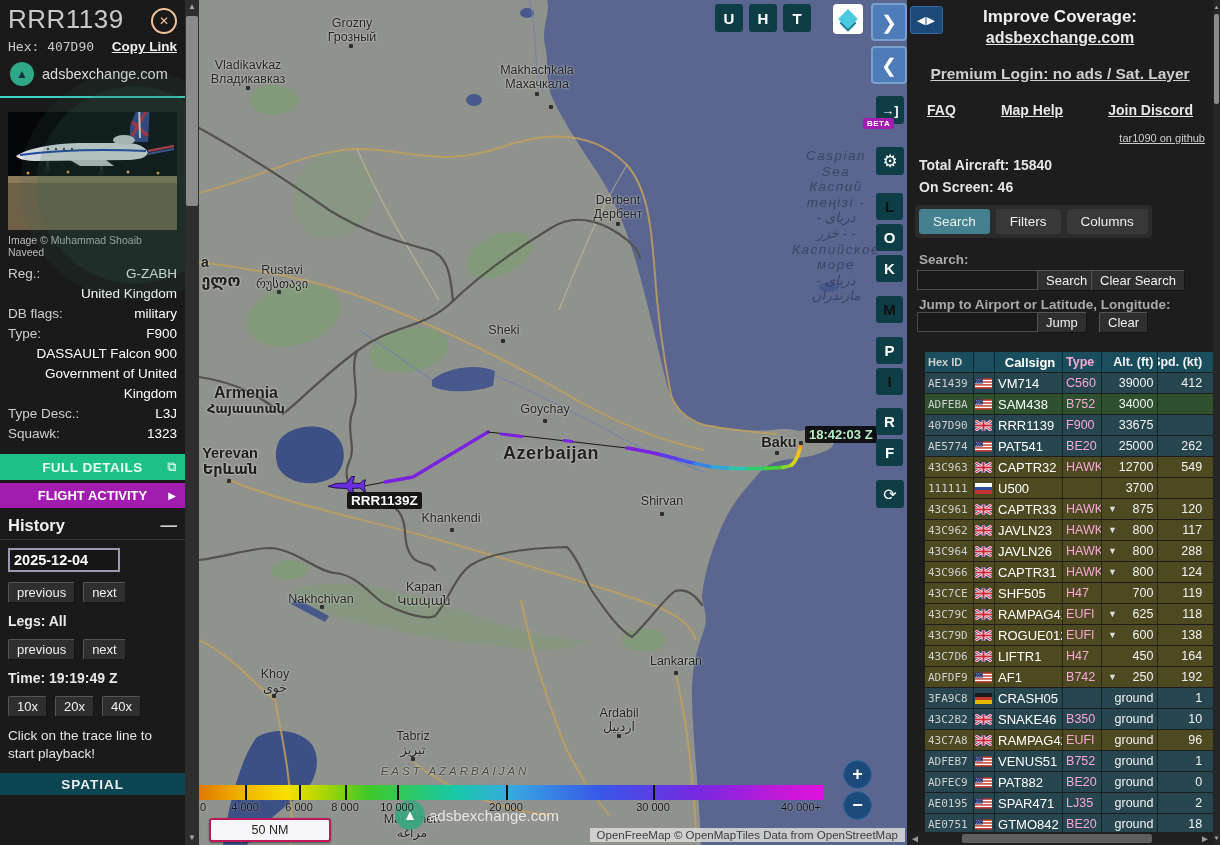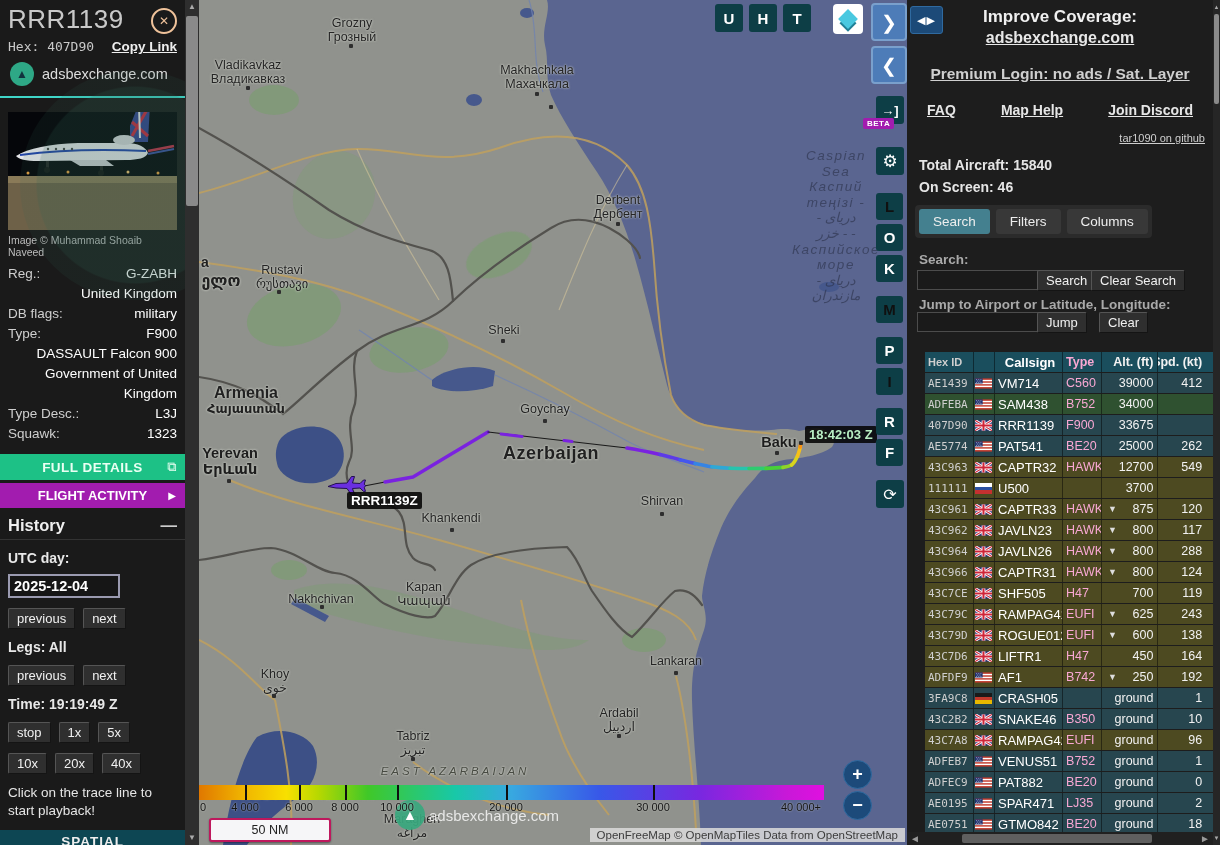--- a/index.html
+++ b/index.html
@@ -247,37 +247,31 @@
     <span class="ext">⧉</span>
   </div>
   <div class="btn-fa">
     <span>FLIGHT ACTIVITY</span>
     <span class="arr">▶</span>
   </div>
   <div class="hist-head">
     <span>History</span>
     <span class="hist-min">—</span>
   </div>
-  <div class="lbl-b">UTC day:</div>
   <input class="date-input" value="2025-12-04" style="">
   <div class="btnrow" id="pn1">
       <button class="ubtn">previous</button>
       <button class="ubtn">next</button>
     </div>
   <div class="lbl-b">Legs: All</div>
   <div class="btnrow" id="pn2">
       <button class="ubtn">previous</button>
       <button class="ubtn">next</button>
     </div>
   <div class="lbl-b">Time: 19:19:49 Z</div>
-  <div class="btnrow" id="spd1">
-      <button class="ubtn">stop</button>
-      <button class="ubtn">1x</button>
-      <button class="ubtn">5x</button>
-    </div>
   <div class="btnrow" id="spd2">
       <button class="ubtn">10x</button>
       <button class="ubtn">20x</button>
       <button class="ubtn">40x</button>
     </div>
   <div class="hint">Click on the trace line to start playback!</div>
   <div class="spatial-head">SPATIAL</div>
   
 </div>
 
@@ -795,21 +789,21 @@
               <rect width="20" height="12" fill="#29337a"></rect>
               <path d="M0,0 20,12 M20,0 0,12" stroke="#fff" stroke-width="3.4"></path>
               <path d="M0,0 20,12 M20,0 0,12" stroke="#cf2438" stroke-width="1.4"></path>
               <path d="M10,0 V12 M0,6 H20" stroke="#fff" stroke-width="4.4"></path>
               <path d="M10,0 V12 M0,6 H20" stroke="#cf2438" stroke-width="2.4"></path>
             </svg>
           </span>
           <span class="cell c-cs">RAMPAG41</span>
           <span class="cell c-type">EUFI</span>
           <span class="cell c-alt">625<span class="desc-arrow">▼</span></span>
-          <span class="cell c-spd">243</span>
+          <span class="cell c-spd">118</span>
         </div>
         <div class="trow tone-olive">
           <span class="cell c-hex mono">43C79D</span>
           <span class="cell c-flag">
             <svg class="flagbox" viewBox="0 0 20 12">
               <rect width="20" height="12" fill="#29337a"></rect>
               <path d="M0,0 20,12 M20,0 0,12" stroke="#fff" stroke-width="3.4"></path>
               <path d="M0,0 20,12 M20,0 0,12" stroke="#cf2438" stroke-width="1.4"></path>
               <path d="M10,0 V12 M0,6 H20" stroke="#fff" stroke-width="4.4"></path>
               <path d="M10,0 V12 M0,6 H20" stroke="#cf2438" stroke-width="2.4"></path>

